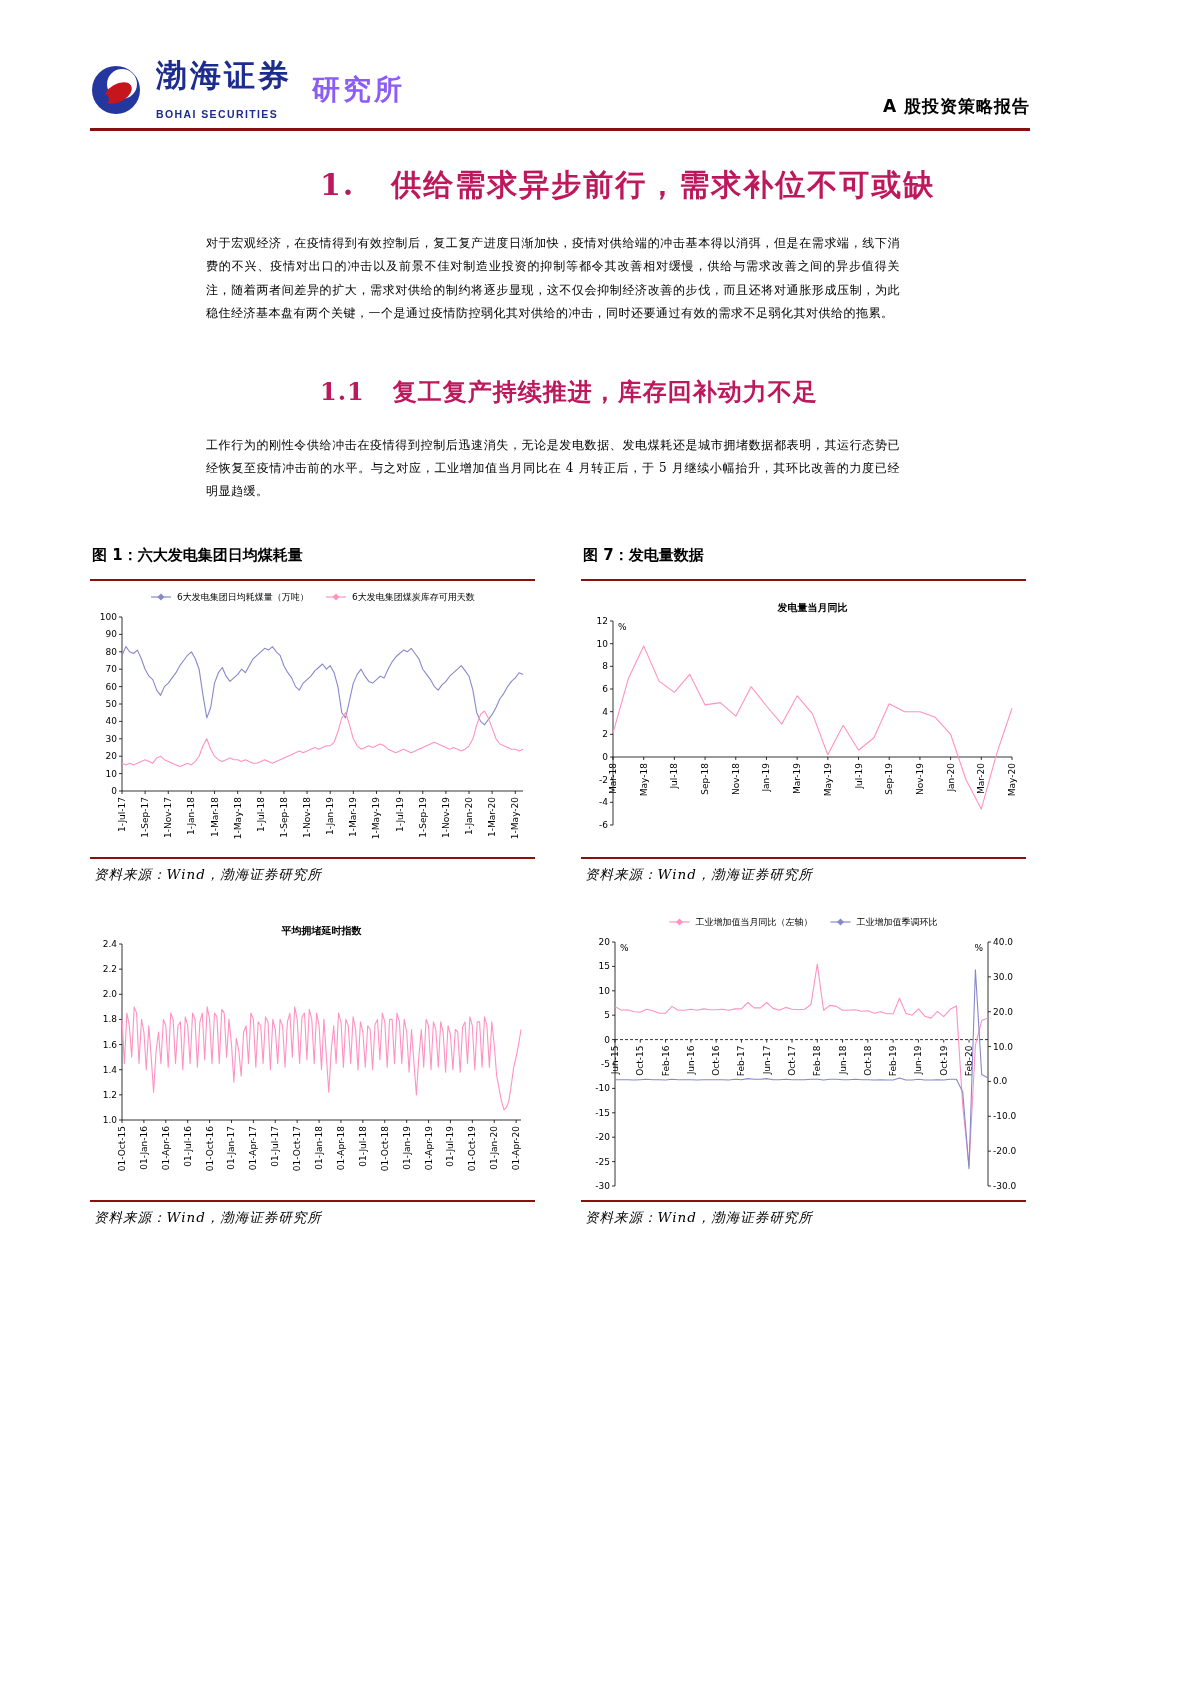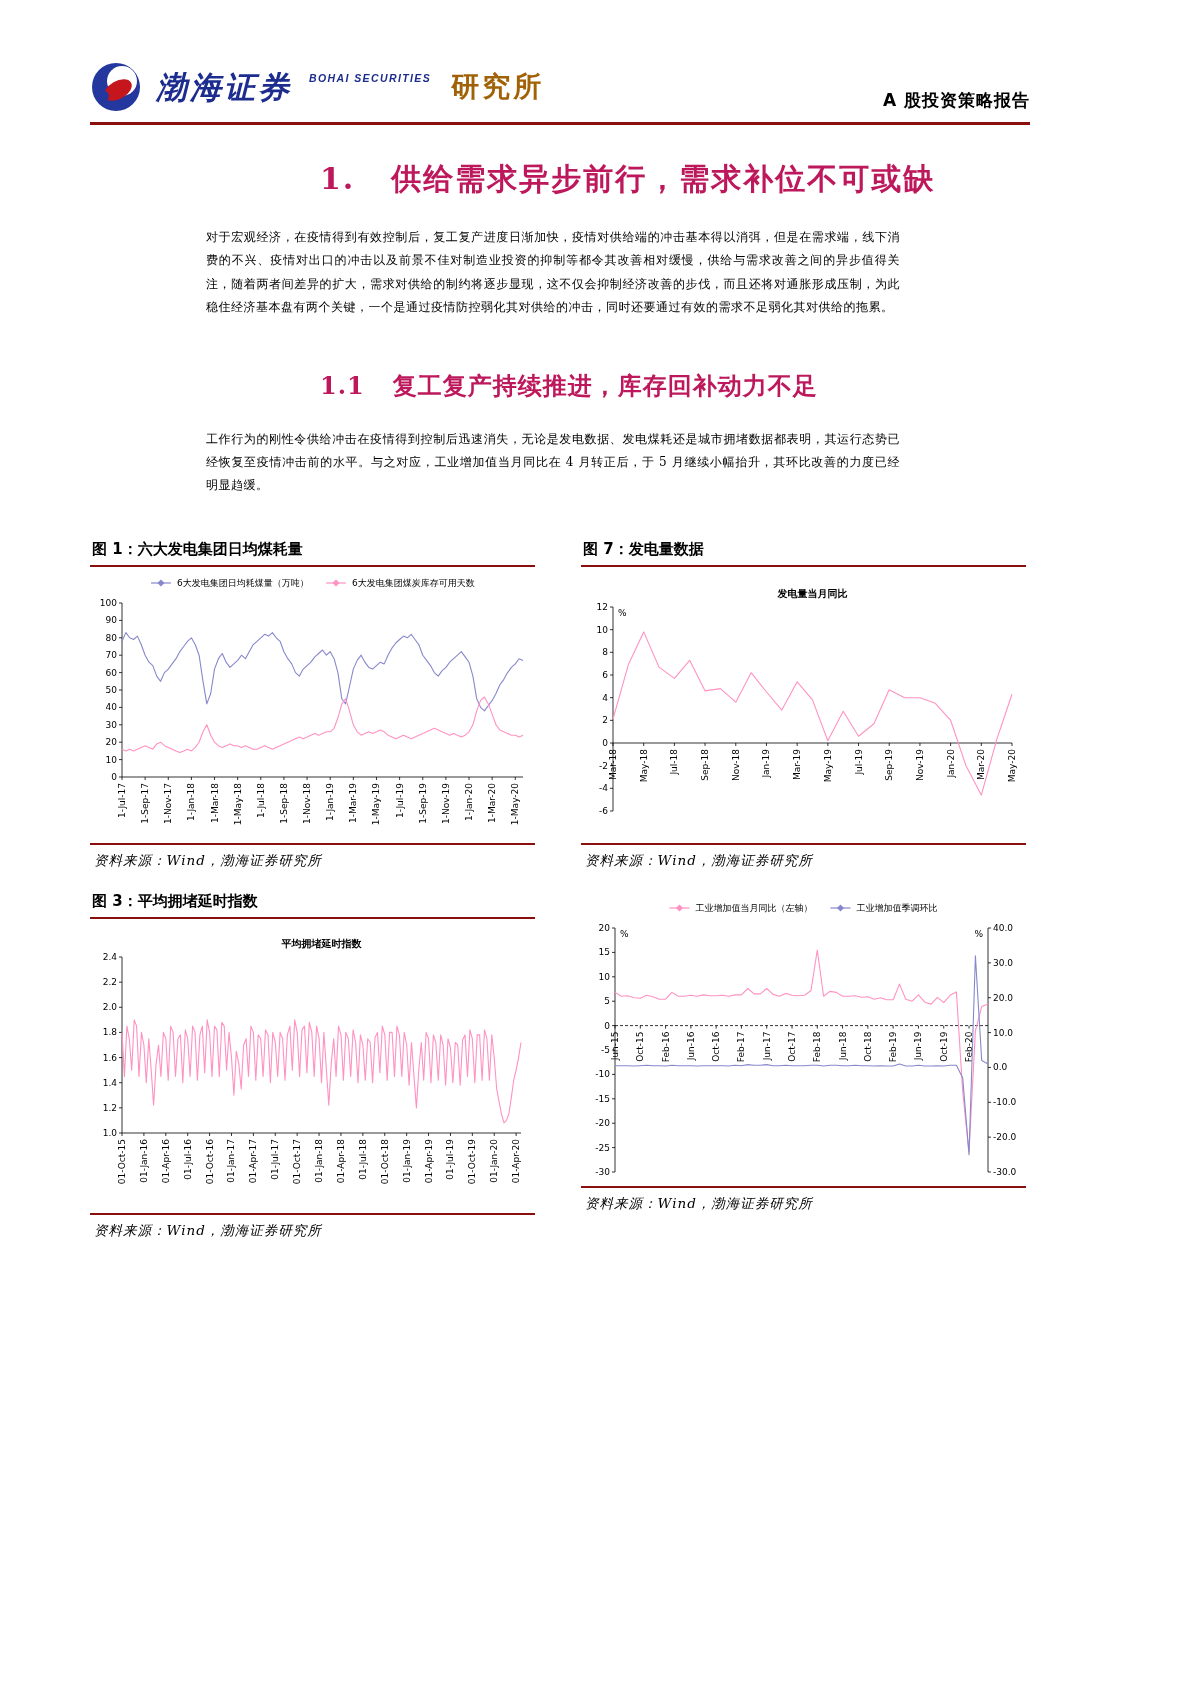--- a/index.html
+++ b/index.html
@@ -10,44 +10,44 @@
     font-family:"DejaVu Serif", serif;
     position:relative; overflow:hidden;
   }
   header { padding-top:60px; }
   .header-inner {
     width:940px; margin-left:90px;
     display:flex; justify-content:space-between; align-items:flex-end;
     padding-bottom:8px;
   }
   .brand { display:flex; align-items:center; gap:12px; }
-  .brand-text { display:flex; gap:17px;font-style:italic; }
+  .brand-text { display:flex; flex-direction:column; gap:17px; }
   .brand-cn { font-size:31px; font-weight:bold; color:#1C2C8F; letter-spacing:3px; line-height:1; }
   .brand-en { font-size:10.5px; font-weight:bold; color:#1C2C8F; letter-spacing:1.4px; font-family:"Liberation Sans", sans-serif; }
-  .dept { font-size:28px; color:#a16207; font-weight:600; margin-left:8px; letter-spacing:3px; }
+  .dept { font-size:28px; color:#8b5cf6; font-weight:600; margin-left:8px; letter-spacing:3px; }
   .report-type { font-size:17px; font-weight:bold; font-family:"DejaVu Sans", sans-serif; letter-spacing:1px; padding-bottom:2px; }
   .header-rule { width:940px; margin-left:90px; height:3px; background:#8A1010; }
 
   main.content { width:940px; margin-left:90px; }
   h1 { margin:34px 0 0 230px; font-size:30px; letter-spacing:2px; color:#be185d; font-weight:bold; }
   .hnum { margin-right:36px; }
   h2 { margin:50px 0 0 230px; font-size:24px; letter-spacing:1px; color:#be185d; font-weight:bold; }
   .hnum2 { margin-right:28px; }
   p.body {
     margin:26px 0 0 116px; width:694px;
     text-align:justify; font-size:12px; line-height:1.95; letter-spacing:0.5px;
   }
   .charts {
     display:grid; grid-template-columns:445px 445px;
     column-gap:46px; row-gap:22px; margin-top:42px;
   }
   .fig { margin:0; }
   .fig-title {
     font-family:"DejaVu Sans", sans-serif; font-weight:bold; font-size:15px;
-    padding:0 0 6px 2px; border-bottom:2px solid #8A1010;
+    padding:0 0 14px 2px; border-bottom:2px solid #8A1010;
   }
   svg.chart { display:block; margin-top:6px; }
   .fig-source {
     border-top:2px solid #8A1010; margin-top:2px; padding:7px 0 0 4px;
     font-style:italic; font-size:13.5px; letter-spacing:1px;
   }
   footer {
     position:absolute; bottom:26px; left:90px; width:940px;
     display:flex; justify-content:space-between; align-items:baseline; font-size:14.5px;
   }
@@ -226,21 +226,20 @@
               <text x="0" y="0" font-size="9" font-family="&quot;DejaVu Sans&quot;,sans-serif" fill="#000" text-anchor="end" transform="translate(434,176) rotate(-90)">May-20</text>
             </g>
             <text x="231.5" y="24" font-size="10" font-family="&quot;DejaVu Sans&quot;,sans-serif" fill="#000" text-anchor="middle" font-weight="bold">发电量当月同比</text>
             <text x="37" y="43" font-size="9" font-family="&quot;DejaVu Sans&quot;,sans-serif" fill="#000">%</text>
             <polyline points="32.0,146.2 47.3,91.8 62.7,58.9 78.0,94.1 93.4,105.4 108.7,87.3 124.1,117.9 139.4,115.6 154.8,129.2 170.1,99.7 185.5,119.0 200.8,137.1 216.2,108.8 231.5,126.9 246.8,167.7 262.2,138.3 277.5,163.2 292.9,150.7 308.2,116.7 323.6,124.7 338.9,124.7 354.3,130.3 369.6,147.3 385.0,192.7 400.3,222.1 415.7,166.6 431.0,121.3" fill="none" stroke="#FF92C2" stroke-width="1.1" stroke-linejoin="round"></polyline>
           </svg>
         <div class="fig-source">资料来源：Wind，渤海证券研究所</div>
       </figure>
 
       <figure class="fig">
-        <figcaption class="fig-title">图 3：平均拥堵延时指数</figcaption>
         <svg class="chart" id="chart-2" viewBox="0 0 445 286" width="445" height="286">
             <g>
               <line x1="32" y1="32" x2="32" y2="208" stroke="#000" stroke-width="0.8"></line>
               <line x1="29" y1="208" x2="32" y2="208" stroke="#000" stroke-width="0.8"></line>
               <text x="27" y="211" font-size="9" font-family="&quot;DejaVu Sans&quot;,sans-serif" fill="#000" text-anchor="end">1.0</text>
               <line x1="29" y1="182.85714285714286" x2="32" y2="182.85714285714286" stroke="#000" stroke-width="0.8"></line>
               <text x="27" y="185.85714285714286" font-size="9" font-family="&quot;DejaVu Sans&quot;,sans-serif" fill="#000" text-anchor="end">1.2</text>
               <line x1="29" y1="157.71428571428572" x2="32" y2="157.71428571428572" stroke="#000" stroke-width="0.8"></line>
               <text x="27" y="160.71428571428572" font-size="9" font-family="&quot;DejaVu Sans&quot;,sans-serif" fill="#000" text-anchor="end">1.4</text>
               <line x1="29" y1="132.57142857142856" x2="32" y2="132.57142857142856" stroke="#000" stroke-width="0.8"></line>

